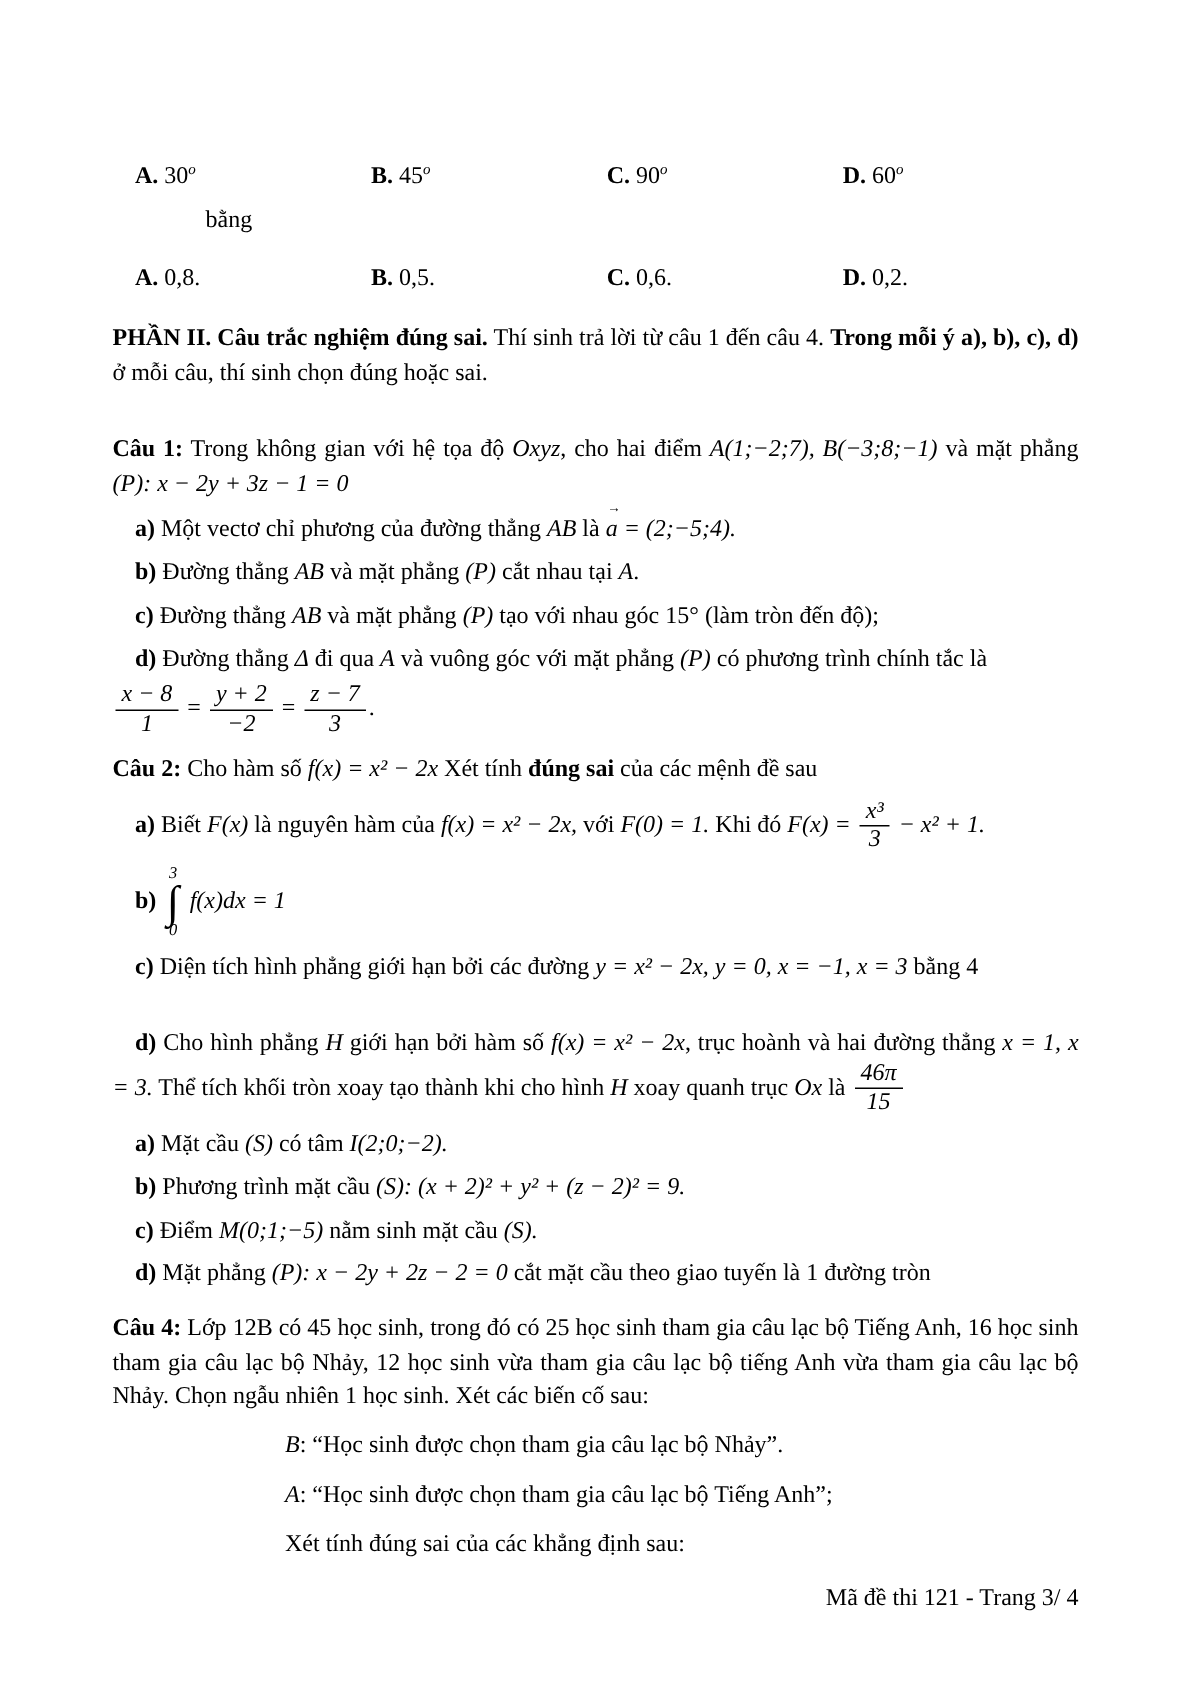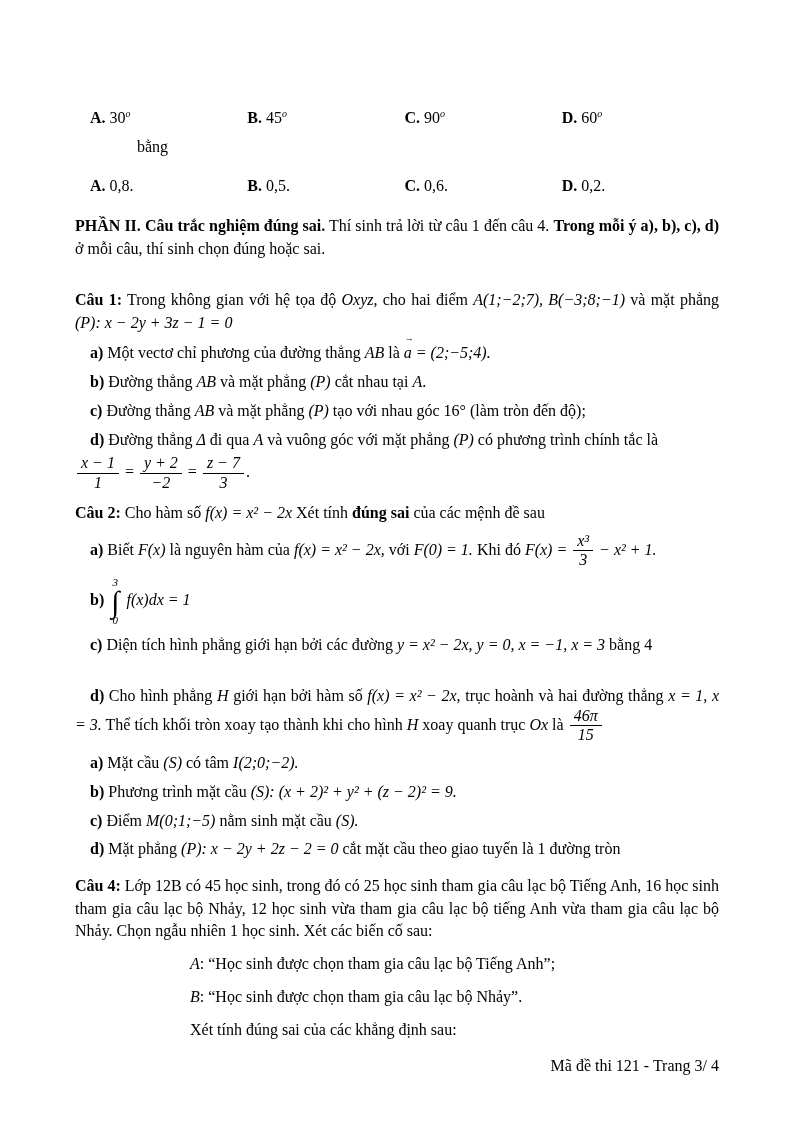--- a/index.html
+++ b/index.html
@@ -91,35 +91,35 @@
     <span>cắt nhau tại</span>
     <span class="mi">A</span><span>.</span>
   </div>
   <div class="item mt6">
     <span class="b">c)</span>
     <span>Đường thẳng</span>
     <span class="mi">AB</span>
     <span>và mặt phẳng</span>
     <span class="mi">(P)</span>
     <span>tạo với nhau góc</span>
-    <span>16°</span>
+    <span>15°</span>
     <span>(làm tròn đến độ);</span>
   </div>
   <div class="item mt6">
     <span class="b">d)</span>
     <span>Đường thẳng</span>
     <span class="mi">Δ</span>
     <span>đi qua</span>
     <span class="mi">A</span>
     <span>và vuông góc với mặt phẳng</span>
     <span class="mi">(P)</span>
     <span>có phương trình chính tắc là</span>
   </div>
   <div class="frac-line">
-    <span class="frac"><span class="num">x − 1</span><span class="den">1</span></span>
+    <span class="frac"><span class="num">x − 8</span><span class="den">1</span></span>
     <span>=</span>
     <span class="frac"><span class="num">y + 2</span><span class="den">−2</span></span>
     <span>=</span>
     <span class="frac"><span class="num">z − 7</span><span class="den">3</span></span><span>.</span>
   </div>
 
   <div class="para mt10">
     <span class="b">Câu 2:</span>
     <span>Cho hàm số</span>
     <span class="mi">f(x) = x² − 2x</span>
@@ -193,19 +193,19 @@
     <span class="b">d)</span>
     <span>Mặt phẳng</span>
     <span class="mi">(P): x − 2y + 2z − 2 = 0</span>
     <span>cắt mặt cầu theo giao tuyến là 1 đường tròn</span>
   </div>
 
   <div class="para mt14">
     <span class="b">Câu 4:</span>
     <span>Lớp 12B có 45 học sinh, trong đó có 25 học sinh tham gia câu lạc bộ Tiếng Anh, 16 học sinh tham gia câu lạc bộ Nhảy, 12 học sinh vừa tham gia câu lạc bộ tiếng Anh vừa tham gia câu lạc bộ Nhảy. Chọn ngẫu nhiên 1 học sinh. Xét các biến cố sau:</span>
   </div>
+  <div class="event-line mt12"><span class="mi">B</span><span>: “Học sinh được chọn tham gia câu lạc bộ Nhảy”.</span></div>
   <div class="event-line"><span class="mi">A</span><span>: “Học sinh được chọn tham gia câu lạc bộ Tiếng Anh”;</span></div>
-  <div class="event-line mt12"><span class="mi">B</span><span>: “Học sinh được chọn tham gia câu lạc bộ Nhảy”.</span></div>
   <div class="event-line mt12"><span>Xét tính đúng sai của các khẳng định sau:</span></div>
 
   <div class="footer"><span>Mã đề thi 121 - Trang 3/ 4</span></div>
 
 </div>
 
 </body></html>

